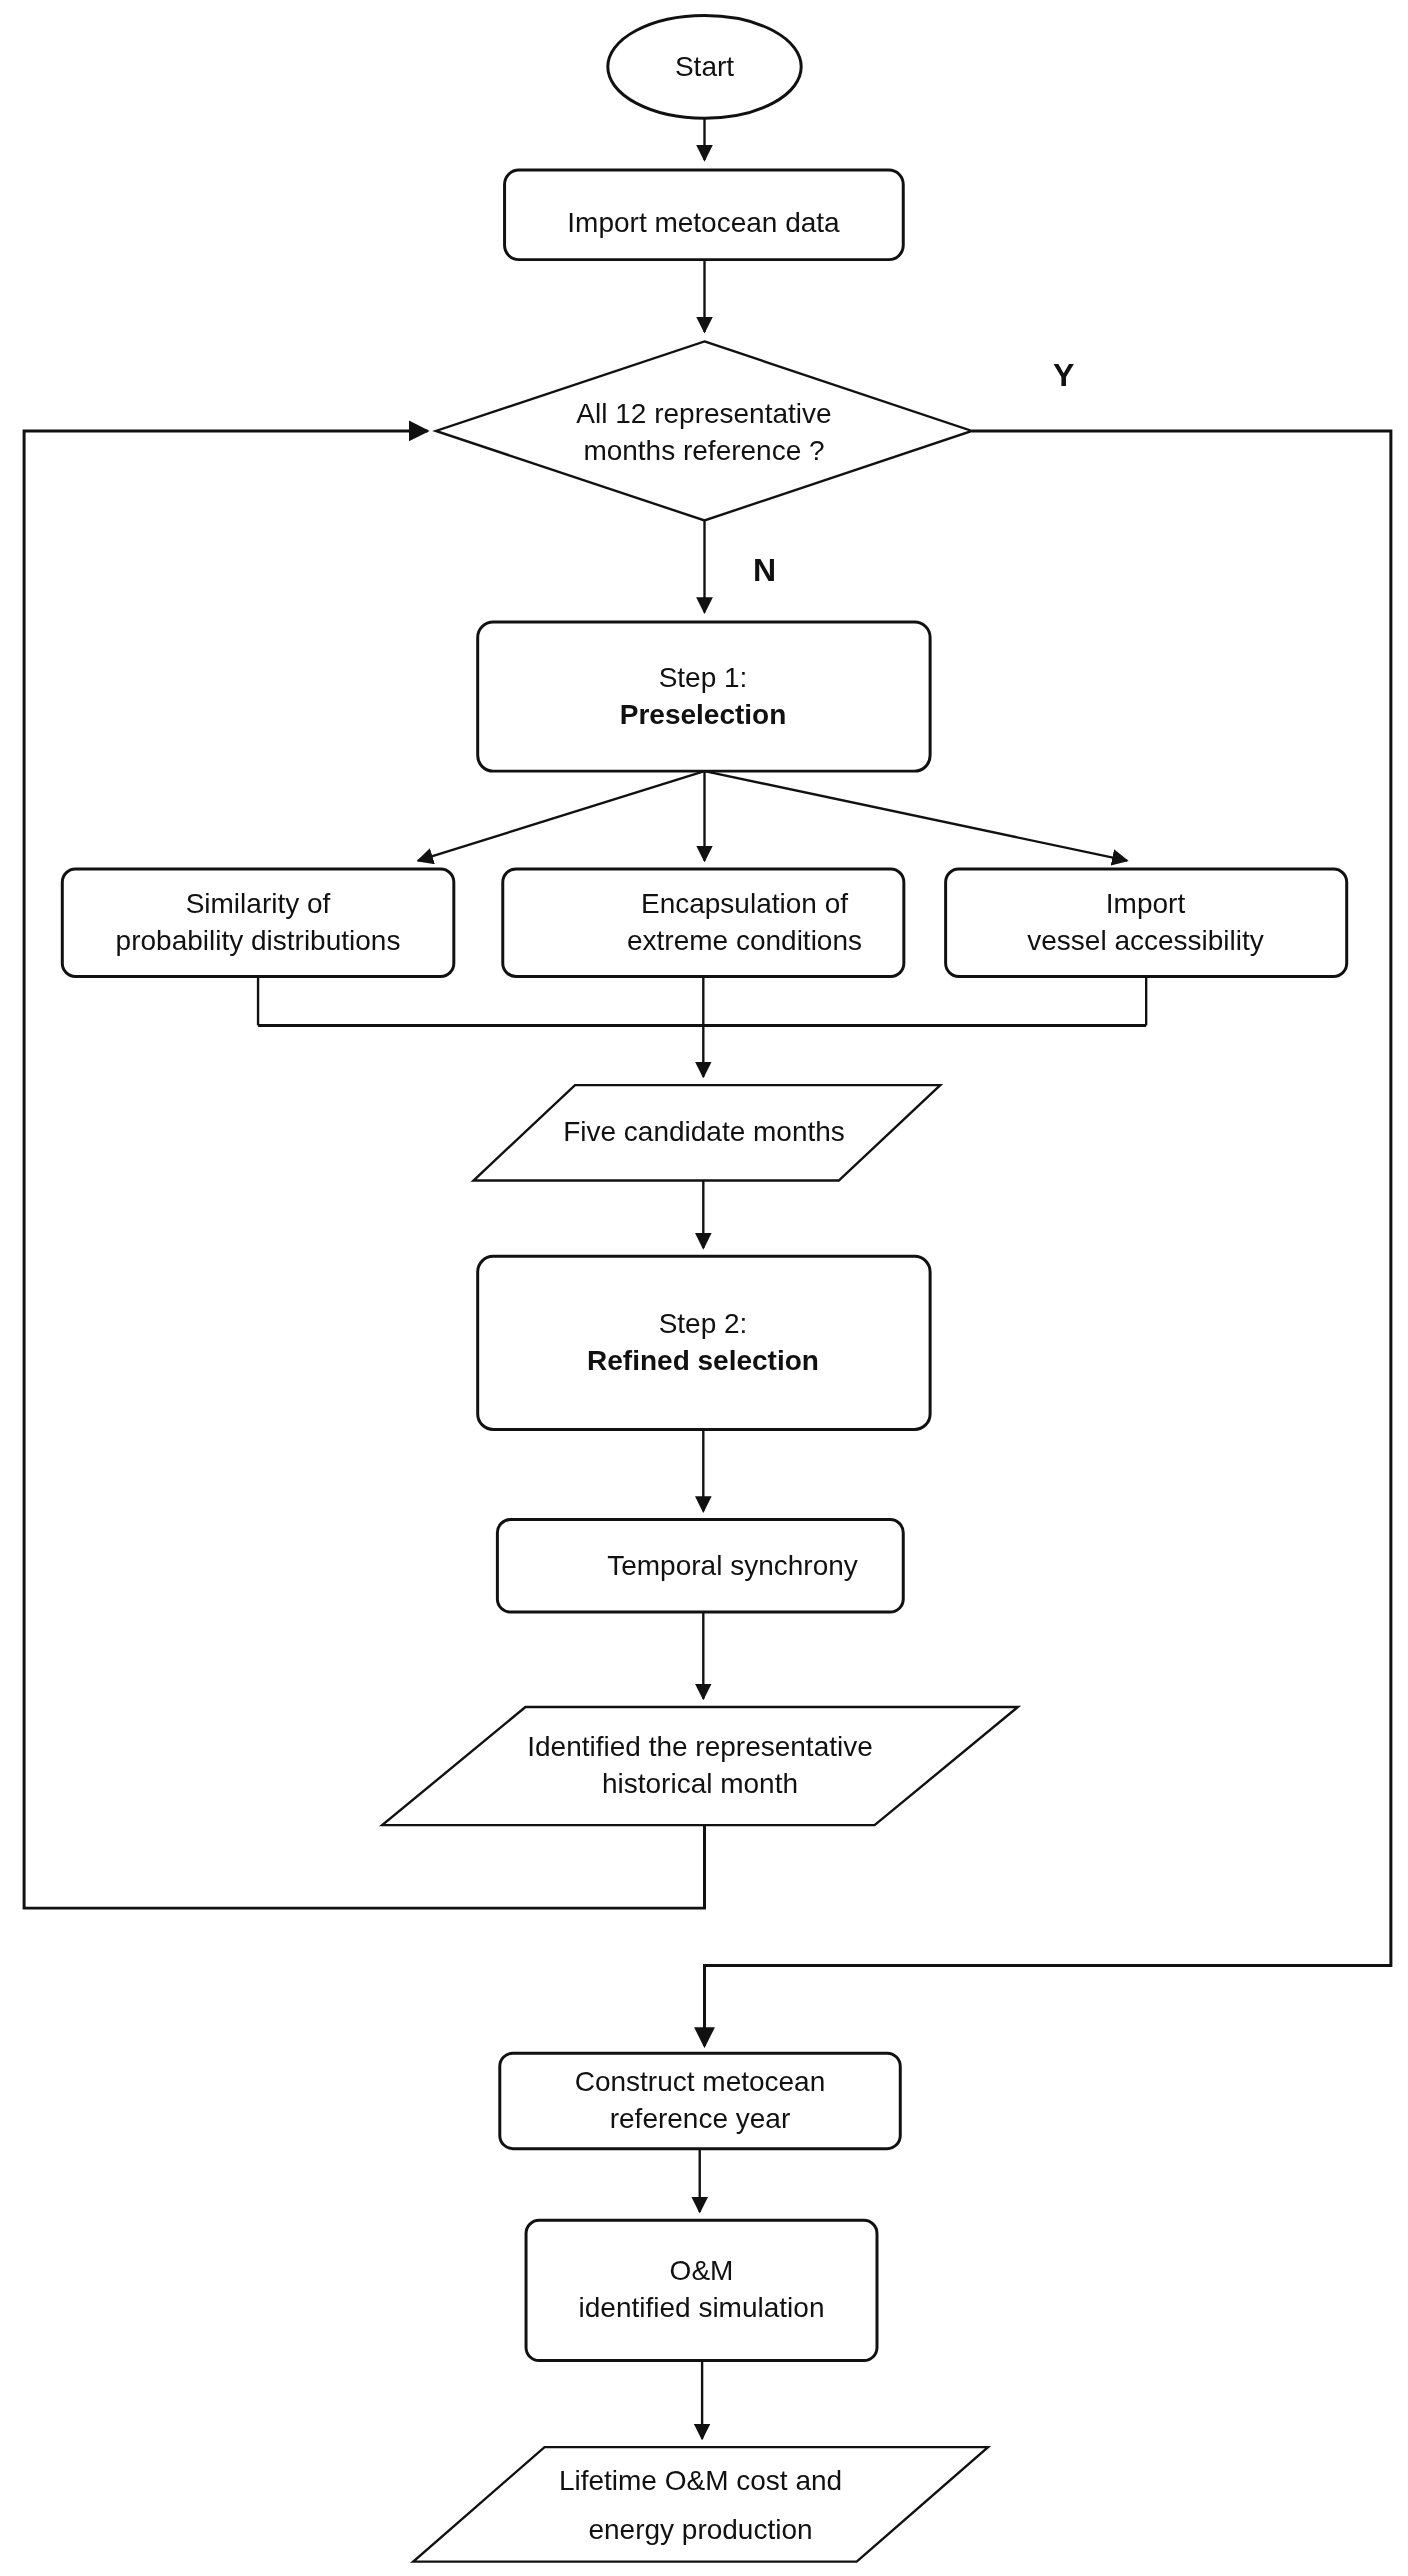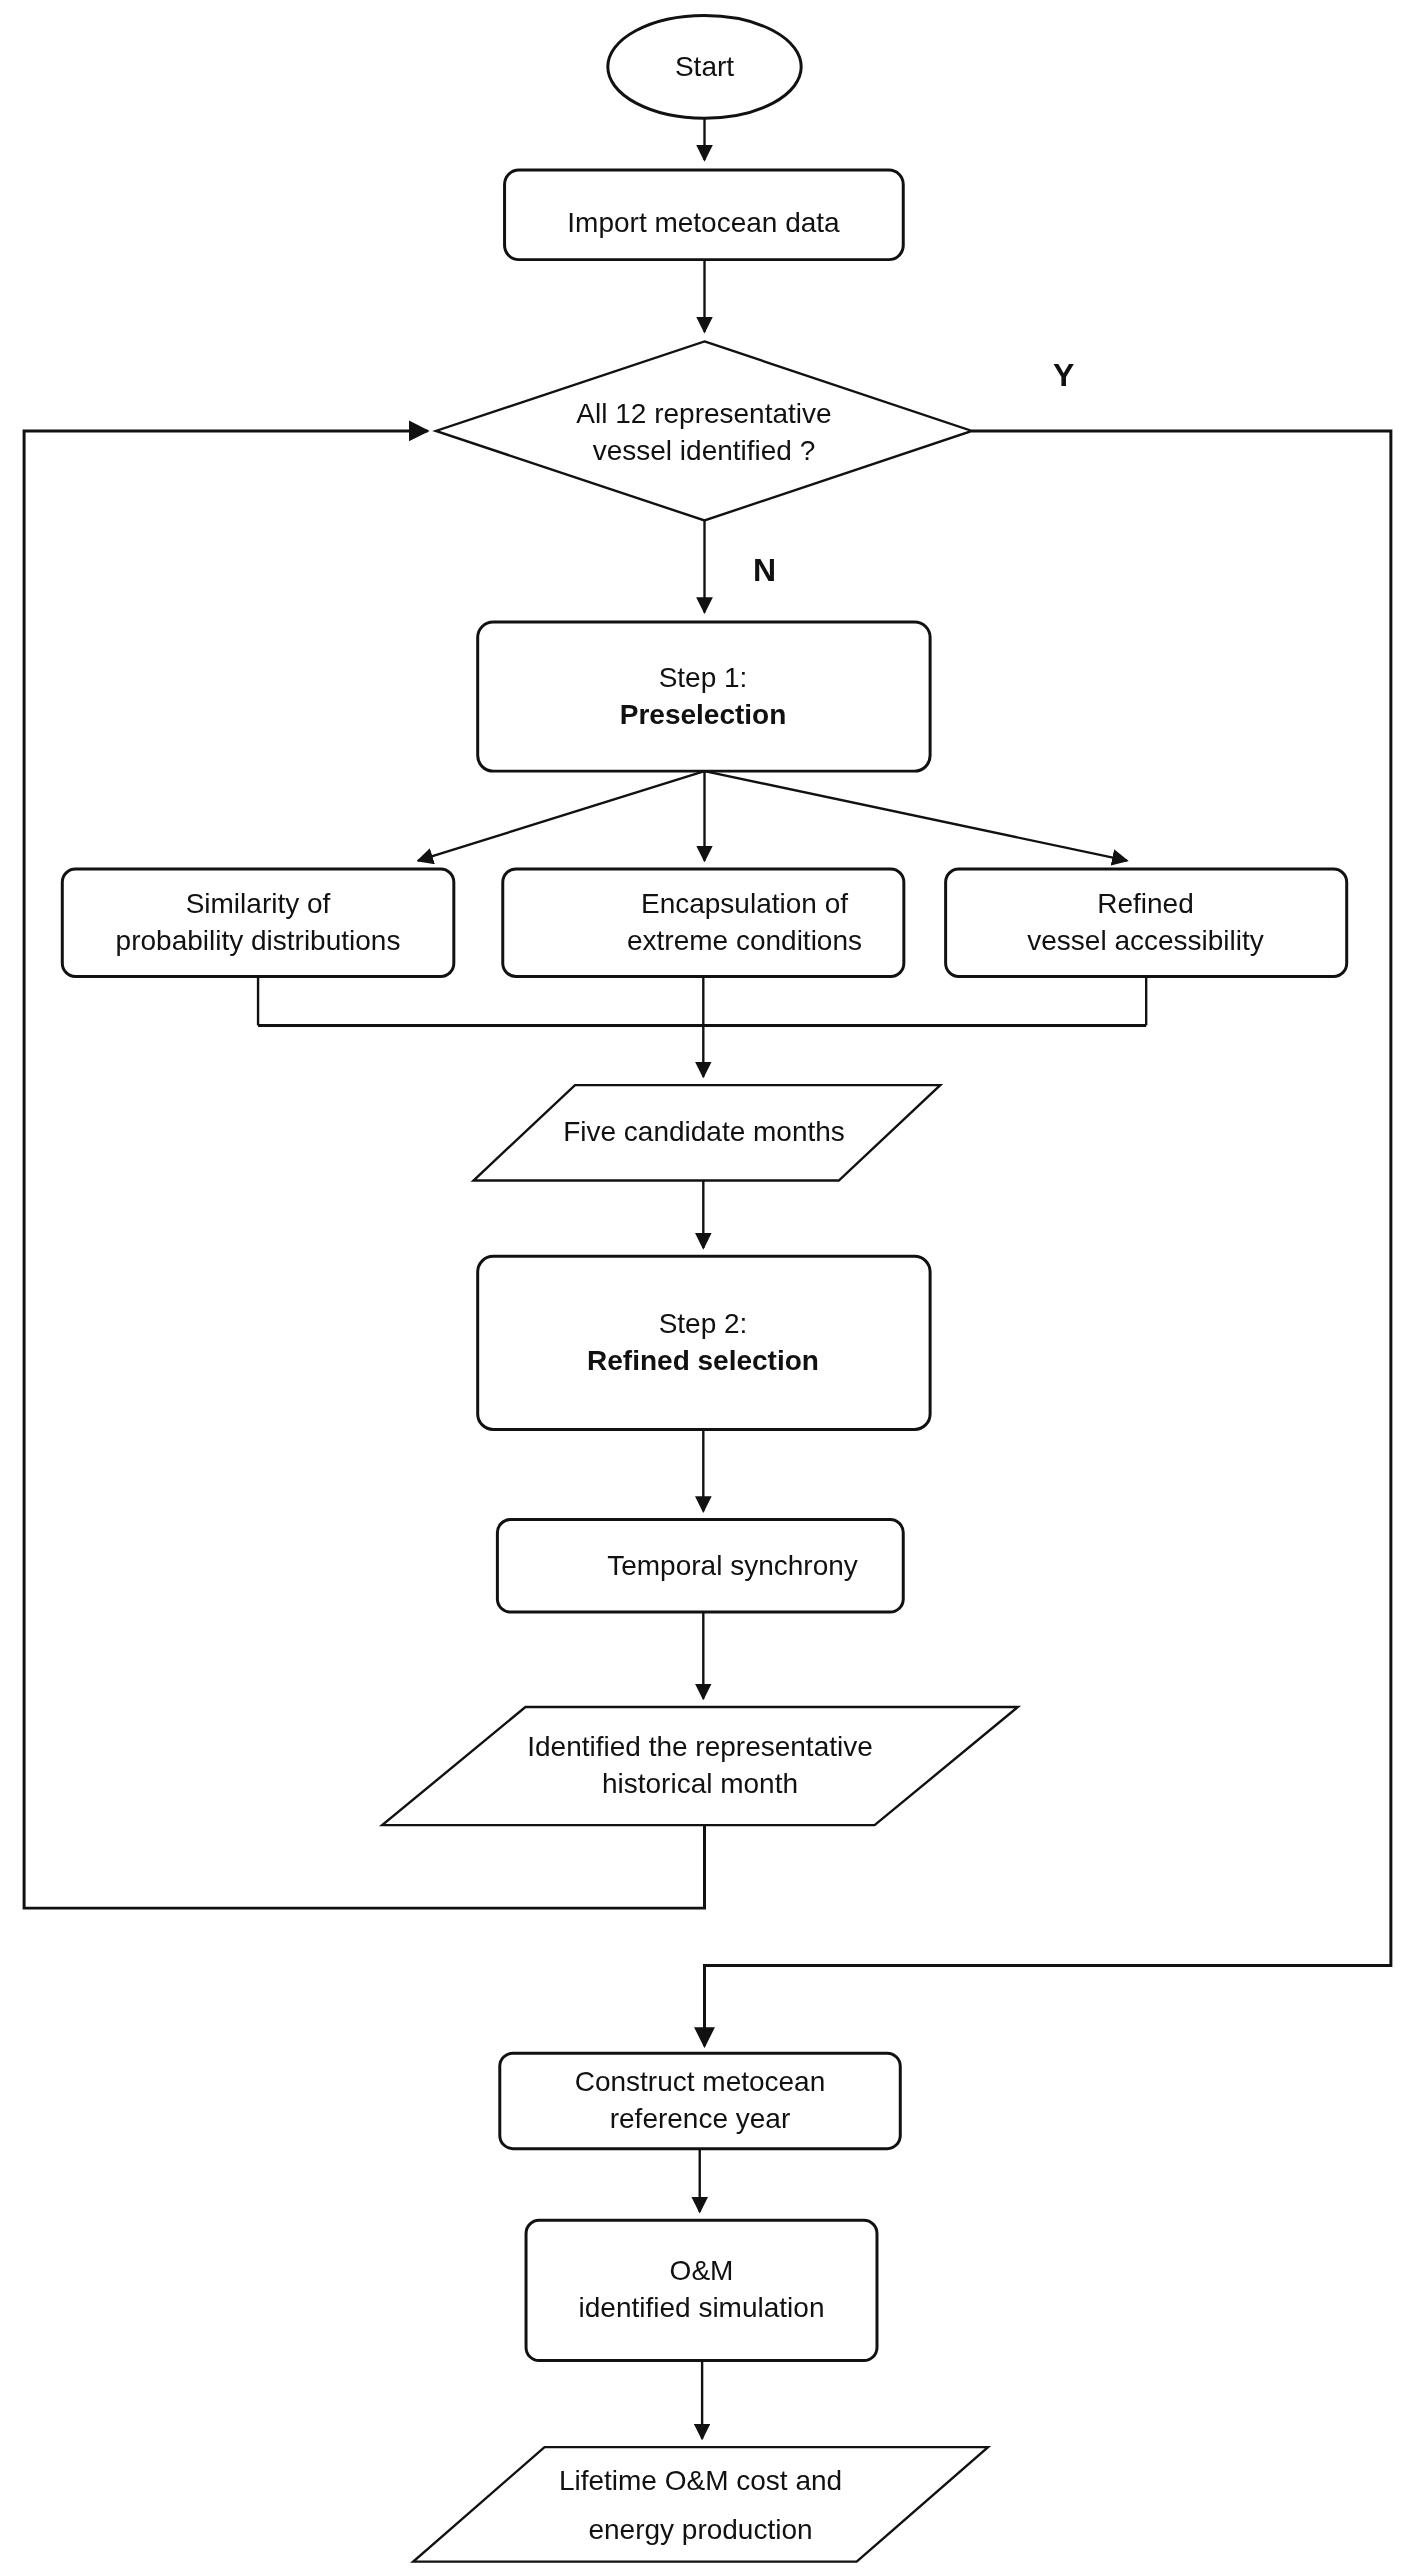--- a/index.html
+++ b/index.html
@@ -91,21 +91,21 @@
   <div class="label" style="left:608px; top:36px; width:193px; height:62px;text-align:center;">
     <span>Start</span>
   </div>
 
   <div class="label" style="left:504px; top:178px; width:399px; height:90px;">
     <span>Import metocean data</span>
   </div>
 
   <div class="label" style="left:495px; top:358px; width:418px; height:149px;">
     <span>All 12 representative</span>
-    <span>vessel identified ?</span>
+    <span>months reference ?</span>
   </div>
 
   <div class="edge-label" style="left:1053px; top:357px;">Y</div>
 
   <div class="edge-label" style="left:753px; top:552px;">N</div>
 
   <div class="label" style="left:477px; top:622px; width:452px; height:149px;">
     <span>Step 1:</span>
     <span class="bold">Preselection</span>
   </div>
@@ -114,21 +114,21 @@
     <span>Similarity of</span>
     <span>probability distributions</span>
   </div>
 
   <div class="label" style="left:503px; top:869px; width:401px; height:107px;padding-left:41px;">
     <span>Encapsulation of</span>
     <span>extreme conditions</span>
   </div>
 
   <div class="label" style="left:945px; top:869px; width:401px; height:107px;">
-    <span>Refined</span>
+    <span>Import</span>
     <span>vessel accessibility</span>
   </div>
 
   <div class="label" style="left:501px; top:1085px; width:406px; height:95px;">
     <span>Five candidate months</span>
   </div>
 
   <div class="label" style="left:477px; top:1256px; width:452px; height:173px;">
     <span>Step 2:</span>
     <span class="bold">Refined selection</span>

